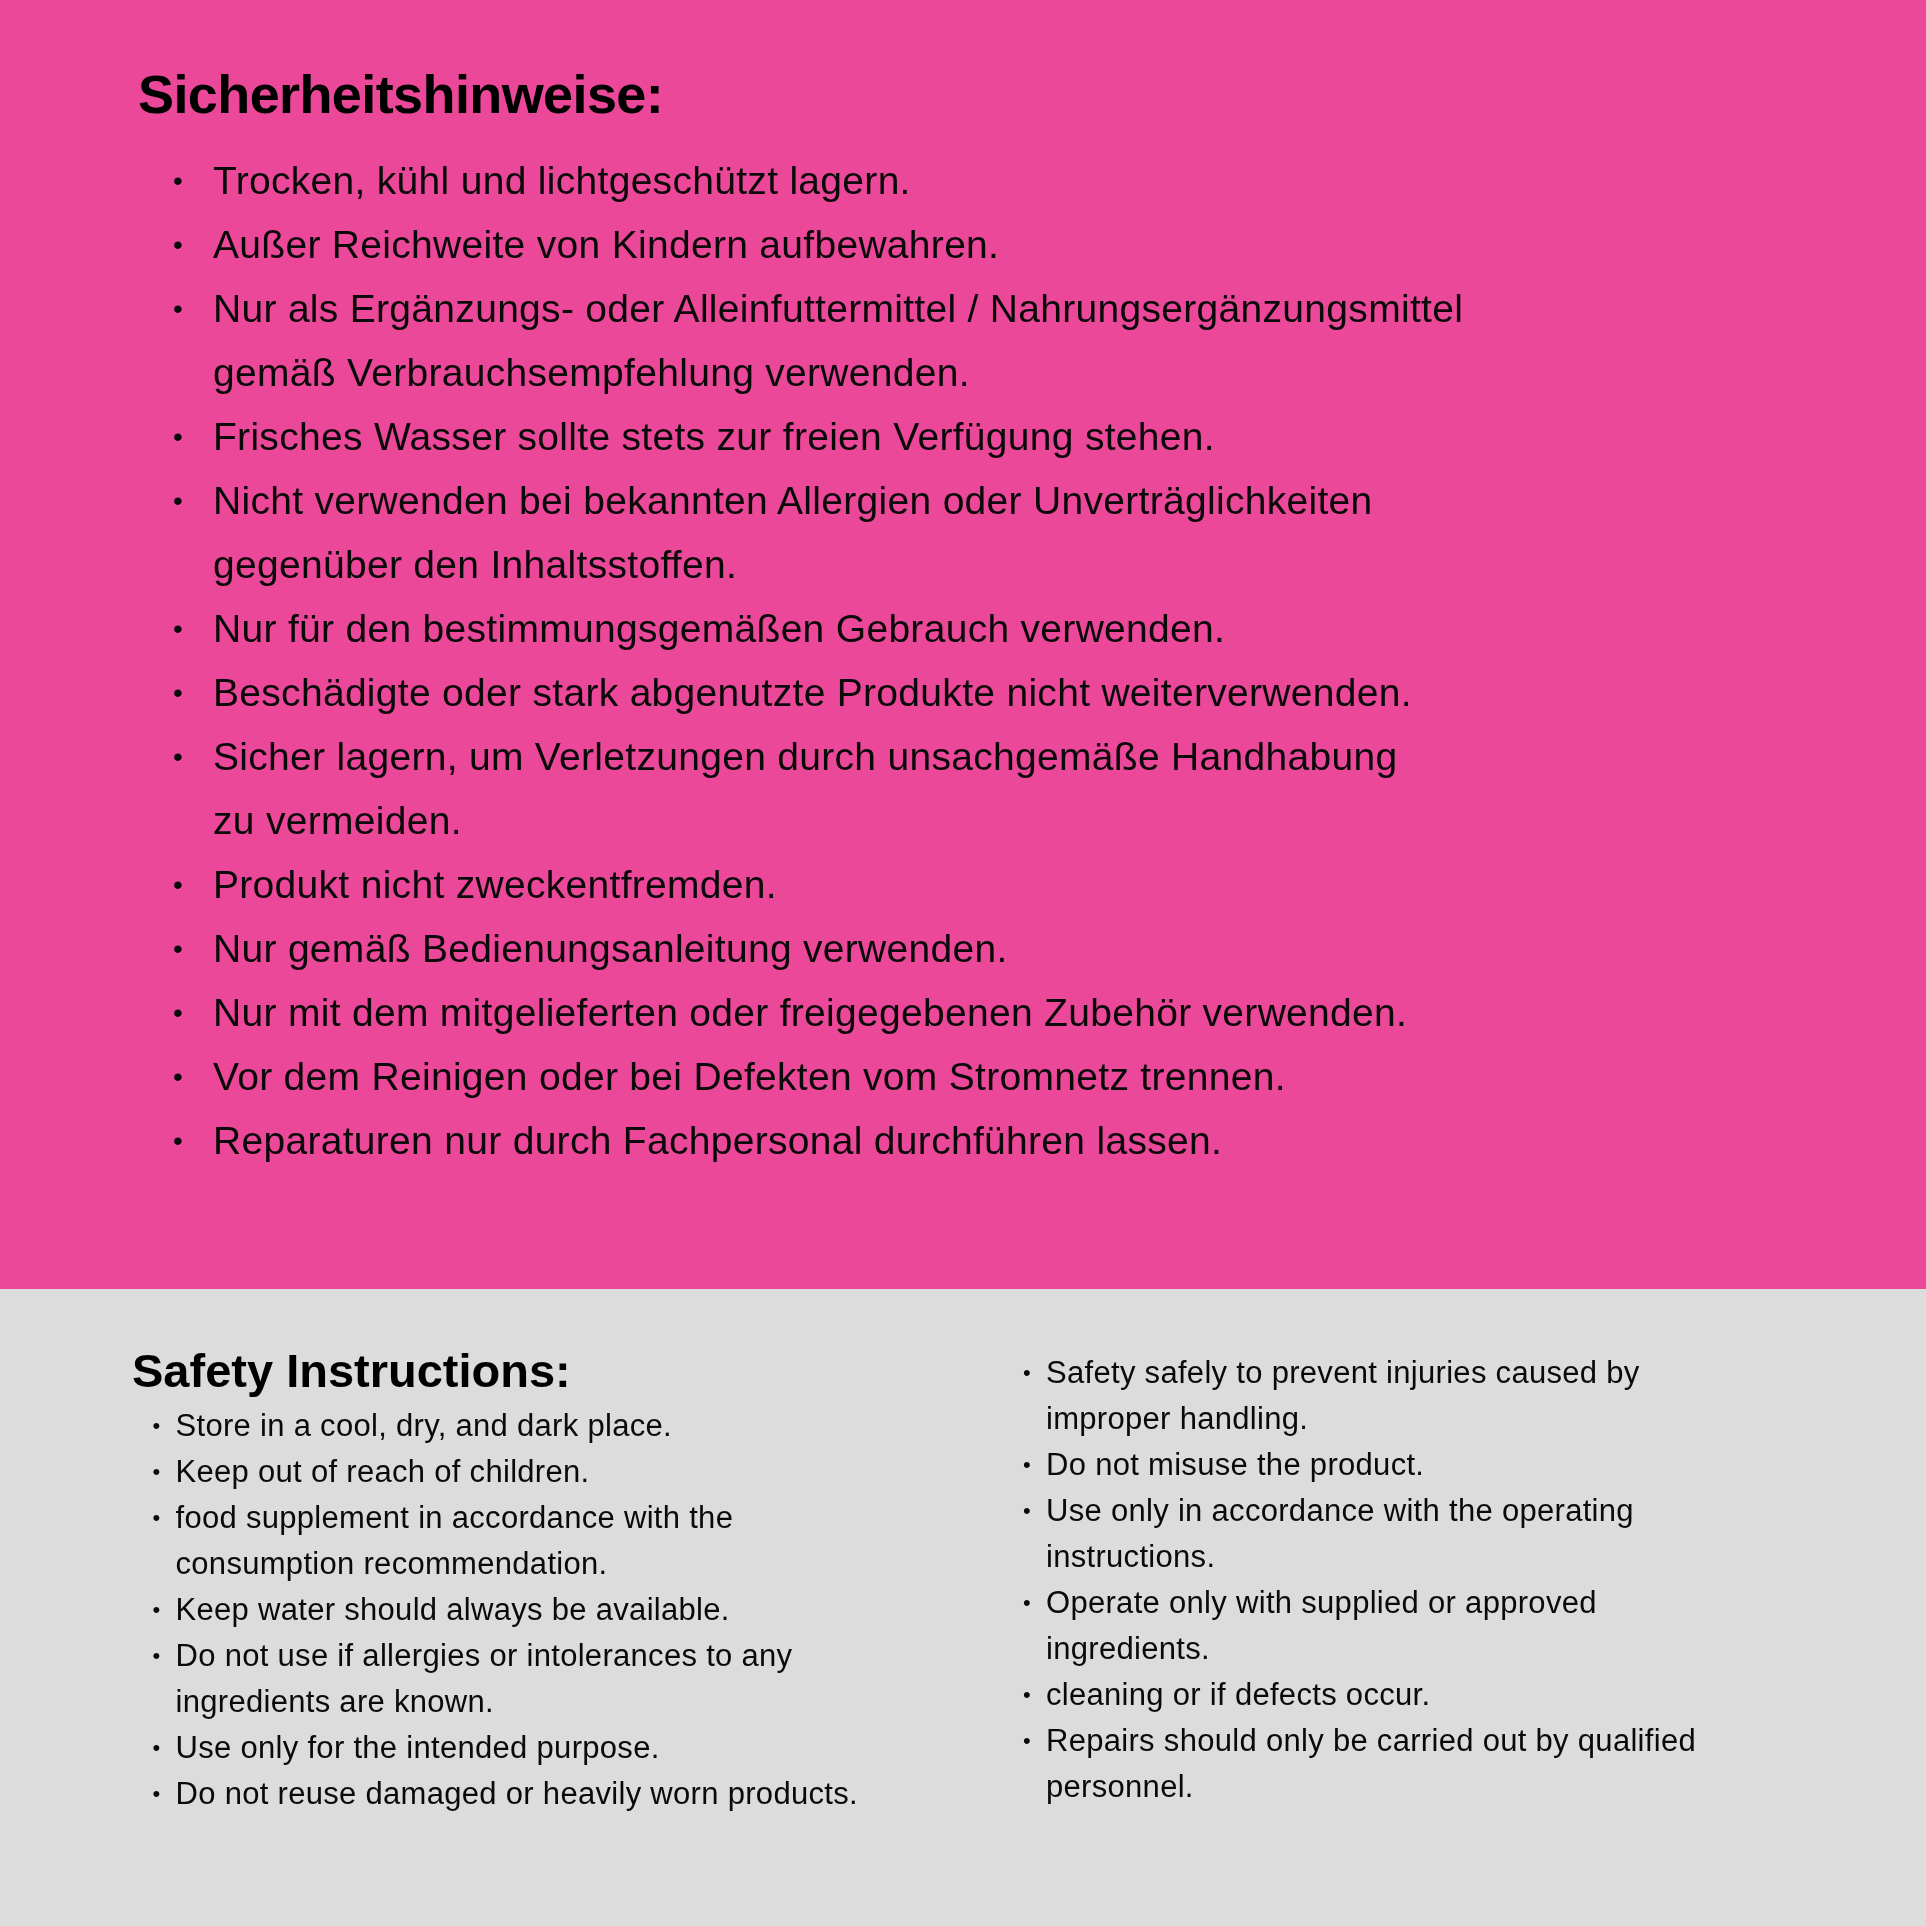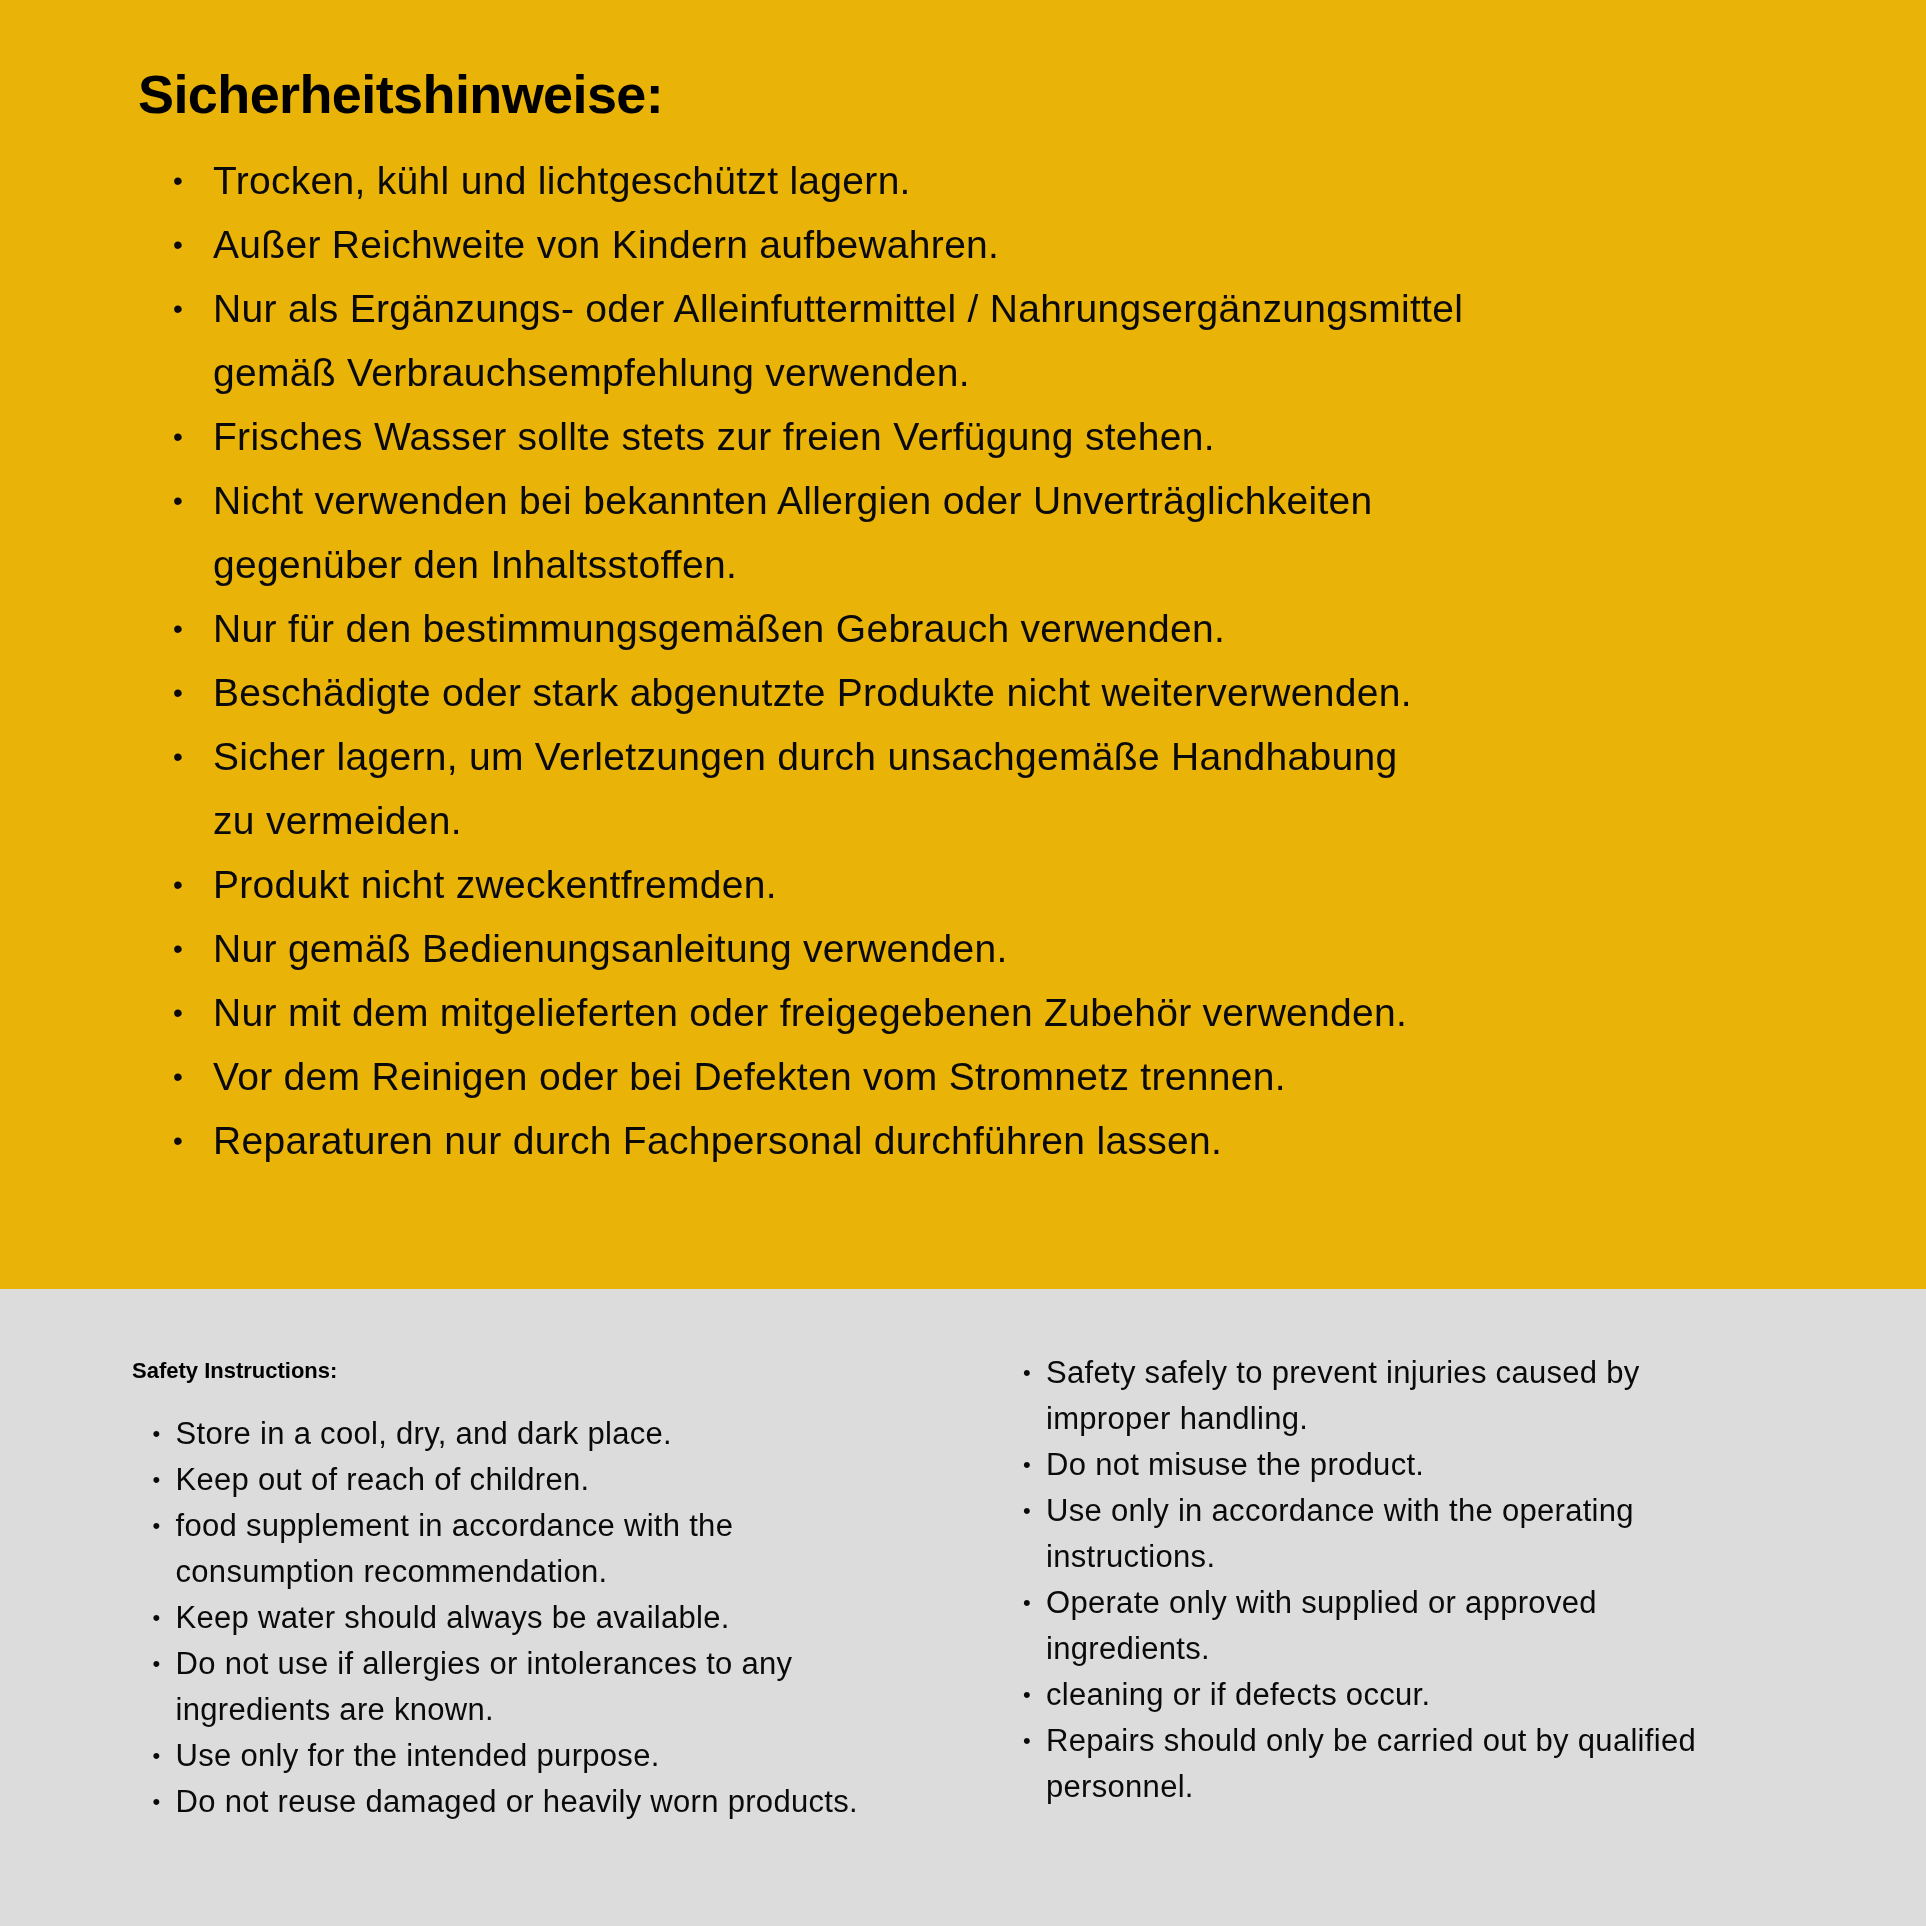--- a/index.html
+++ b/index.html
@@ -15,21 +15,21 @@
     font-family: "Liberation Sans", "DejaVu Sans", sans-serif;
     color: #0a0a0a;
     overflow: hidden;
   }
 
   
   .de-section {
     position: absolute;
     left: 0; top: 0;
     width: 1926px; height: 1289px;
-    background: #eab308;
+    background: #ec4899;
   }
   .de-title {
     position: absolute;
     left: 138px; top: 62px;
     margin: 0;
     font-size: 54px;
     line-height: 64px;
     font-weight: 700;
     letter-spacing: -0.6px;
     color: #000000;
@@ -66,22 +66,22 @@
     position: absolute;
     left: 132px; top: 61px;
     width: 873px;
   }
   .en-col-right {
     position: absolute;
     left: 1023px; top: 61px;
     width: 892px;
   }
   .en-title {
-    margin: 0 0 19px 0;
-    font-size: 22px;
+    margin: 0 0 11px 0;
+    font-size: 47px;
     line-height: 42px;
     font-weight: 700;
     color: #000000;
   }
   .en-list {
     margin: 0; padding: 0;
     list-style: none;
   }
   .en-col-left .en-list { padding-left: 20.5px; }
   .en-list li {

